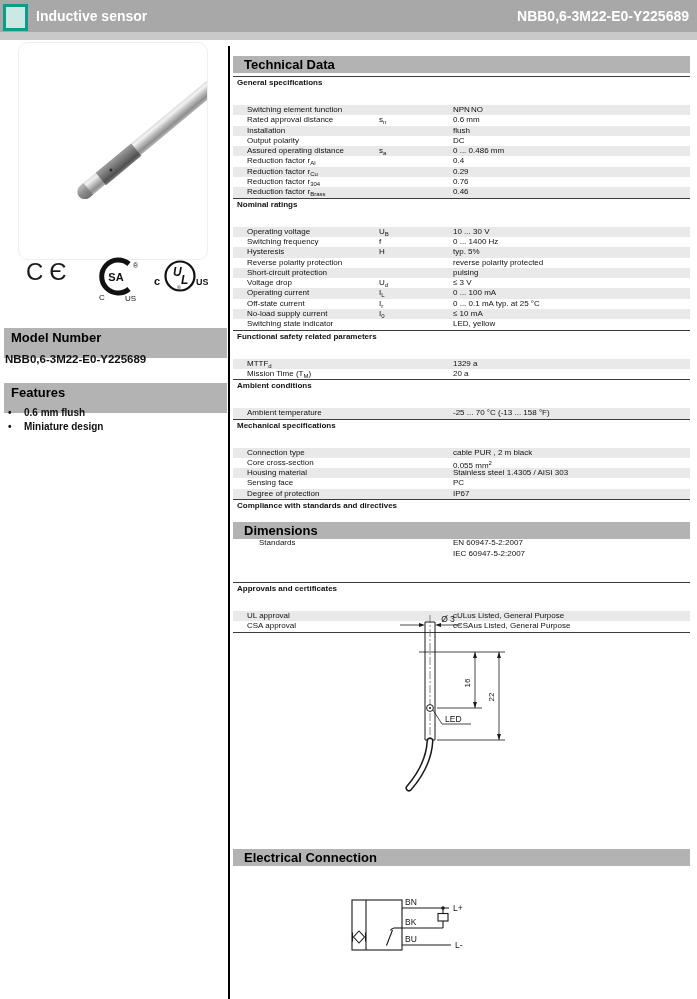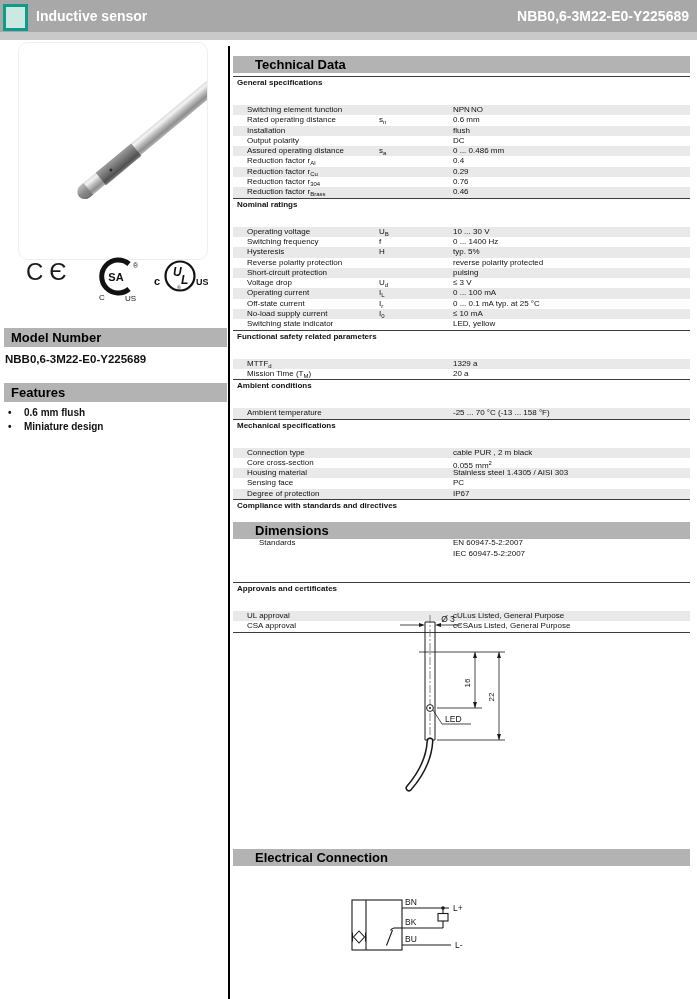--- a/index.html
+++ b/index.html
@@ -26,33 +26,33 @@
     border-radius:8px 0 0 8px / 50% 0 0 50%; }
   .sensor-tip { position:absolute; left:0; top:0; bottom:0; width:12px;
     background:linear-gradient(to bottom,#bdbdbd,#8b8b8b 50%,#6f6f6f);
     border-radius:8px 0 0 8px / 50% 0 0 50%; }
   .sensor-band { position:absolute; left:28px; top:-0.5px; bottom:-0.5px; width:46px;
     background:linear-gradient(to bottom,#9d9d9d 0%,#6a6a6a 55%,#4f4f4f 80%,#7b7b7b 100%); }
   .sensor-led { position:absolute; left:40px; top:6px; width:3px; height:3px; background:#2b2b2b; border-radius:50%; }
   .ce-mark { position:absolute; left:26px; top:258px; font-size:24px; letter-spacing:6px;
     font-weight:400; color:#1a1a1a; }
   .mark-svg { position:absolute; }
-  .side-bar { position:absolute; left:4px; width:223px; height:19px; background:#b3b3b3;
+  .side-bar { position:absolute; left:4px; width:223px; height:30px; background:#b3b3b3;
     font-size:13px; font-weight:bold; line-height:20px; padding-left:7px; color:#000; }
   .model-bar { top:328px; }
   .model-value { position:absolute; left:5px; top:353px; font-size:11.5px; font-weight:bold; }
   .features-bar { top:383px; }
   .features-list { position:absolute; left:8px; top:406px; font-size:10px; font-weight:bold; }
   .feature-item { line-height:14px; }
   .feature-item .blt { display:inline-block; width:16px; }
   
   .vrule { position:absolute; left:228px; top:46px; width:1.5px; height:953px; background:#000; }
   
   .right-bar { position:absolute; left:233px; width:457px; height:17px; background:#b3b3b3;
-    font-size:13px; font-weight:bold; line-height:17px; padding-left:22px; color:#000; }
+    font-size:13px; font-weight:bold; line-height:17px; padding-left:11px; color:#000; }
   .tech-bar { top:56px; } .dims-bar { top:522px; } .elec-bar { top:849px; }
   
   .tech-table { position:absolute; left:233px; top:76px; width:457px; font-size:8px;
     border-bottom:1px solid #3c3c3c; }
   .sec-h { border-top:1px solid #3c3c3c; height:29px; line-height:11px; font-weight:bold; padding-left:4px; }
   .tr { display:flex; height:10.3px; line-height:10.3px;justify-content:flex-end; }
   .tr.alt { background:#e9e9e9; }
   .tr.two { height:20.6px; }
   .tr.two .td-value div { line-height:10.3px; }
   .td-label { width:146px; padding-left:14px; white-space:nowrap; }
@@ -115,21 +115,21 @@
 <div class="right-bar tech-bar">Technical Data</div>
 <div class="tech-table" id="tech-table">
     <div class="section">
       <div class="sec-h">General specifications</div>
       <div class="tr alt">
         <span class="td-label">Switching element function</span>
         <span class="td-sym"></span>
         <span class="td-value">NPN<span class="v2">NO</span></span>
       </div>
       <div class="tr">
-        <span class="td-label">Rated operating distance</span>
+        <span class="td-label">Rated approval distance</span>
         <span class="td-sym">s<sub>n</sub></span>
         <span class="td-value">0.6 mm</span>
       </div>
       <div class="tr alt">
         <span class="td-label">Installation</span>
         <span class="td-sym"></span>
         <span class="td-value">flush</span>
       </div>
       <div class="tr">
         <span class="td-label">Output polarity</span>

